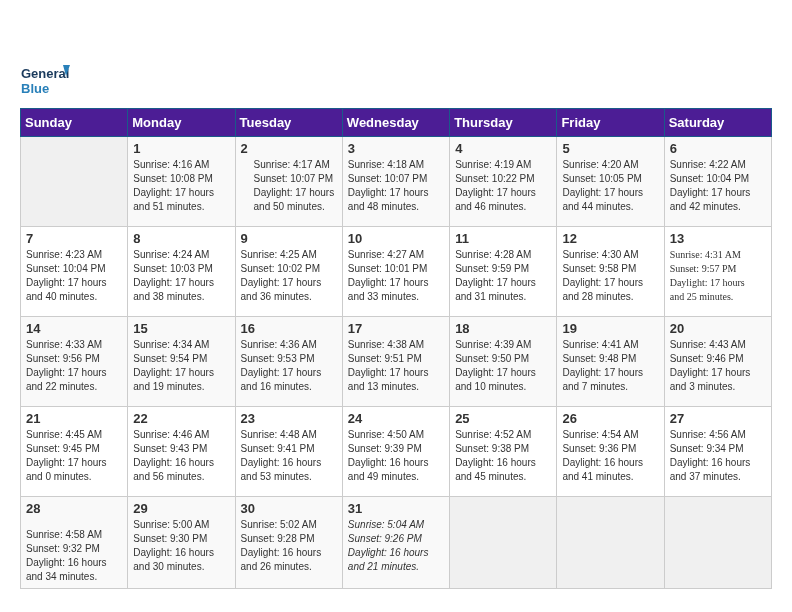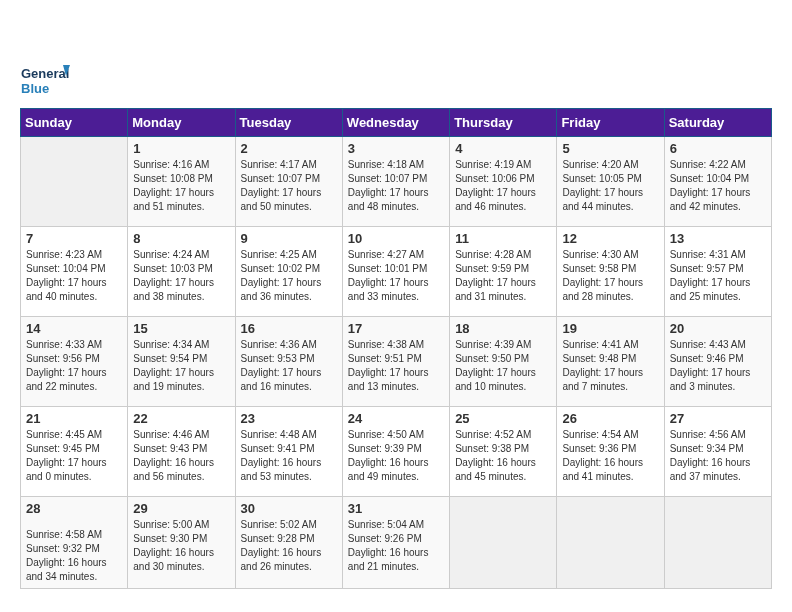--- a/index.html
+++ b/index.html
@@ -112,36 +112,36 @@
         <td class="empty-cell"></td>
         <td>
           <div class="day-number">1</div>
           <div class="day-info" style="white-space: pre-line;">Sunrise: 4:16 AM
 Sunset: 10:08 PM
 Daylight: 17 hours
 and 51 minutes.</div>
         </td>
         <td>
           <div class="day-number">2</div>
-          <div class="day-info" style="white-space: pre-line;">Sunrise: 4:17 AM
+          <div class="day-info" style="white-space: pre-line; margin-left: 13px;">Sunrise: 4:17 AM
 Sunset: 10:07 PM
 Daylight: 17 hours
 and 50 minutes.</div>
         </td>
         <td>
           <div class="day-number">3</div>
           <div class="day-info" style="white-space: pre-line;">Sunrise: 4:18 AM
 Sunset: 10:07 PM
 Daylight: 17 hours
 and 48 minutes.</div>
         </td>
         <td>
           <div class="day-number">4</div>
           <div class="day-info" style="white-space: pre-line;">Sunrise: 4:19 AM
-Sunset: 10:06 PM
+Sunset: 10:22 PM
 Daylight: 17 hours
 and 46 minutes.</div>
         </td>
         <td>
           <div class="day-number">5</div>
           <div class="day-info" style="white-space: pre-line;">Sunrise: 4:20 AM
 Sunset: 10:05 PM
 Daylight: 17 hours
 and 44 minutes.</div>
         </td>
@@ -191,21 +191,21 @@
         </td>
         <td>
           <div class="day-number">12</div>
           <div class="day-info" style="white-space: pre-line;">Sunrise: 4:30 AM
 Sunset: 9:58 PM
 Daylight: 17 hours
 and 28 minutes.</div>
         </td>
         <td>
           <div class="day-number">13</div>
-          <div class="day-info" style="white-space: pre-line;">Sunrise: 4:31 AM
+          <div class="day-info" style="white-space: pre-line; font-family: Liberation Serif, serif;">Sunrise: 4:31 AM
 Sunset: 9:57 PM
 Daylight: 17 hours
 and 25 minutes.</div>
         </td>
       </tr>
       <tr>
         <td>
           <div class="day-number">14</div>
           <div class="day-info" style="white-space: pre-line;">Sunrise: 4:33 AM
 Sunset: 9:56 PM
@@ -323,21 +323,21 @@
         </td>
         <td>
           <div class="day-number">30</div>
           <div class="day-info" style="white-space: pre-line;">Sunrise: 5:02 AM
 Sunset: 9:28 PM
 Daylight: 16 hours
 and 26 minutes.</div>
         </td>
         <td>
           <div class="day-number">31</div>
-          <div class="day-info" style="white-space: pre-line;">Sunrise: 5:04 AM
+          <div class="day-info" style="white-space: pre-line; font-style: italic;">Sunrise: 5:04 AM
 Sunset: 9:26 PM
 Daylight: 16 hours
 and 21 minutes.</div>
         </td>
         <td class="empty-cell"></td>
         <td class="empty-cell"></td>
         <td class="empty-cell"></td>
       </tr>
     </tbody>
 </table>

